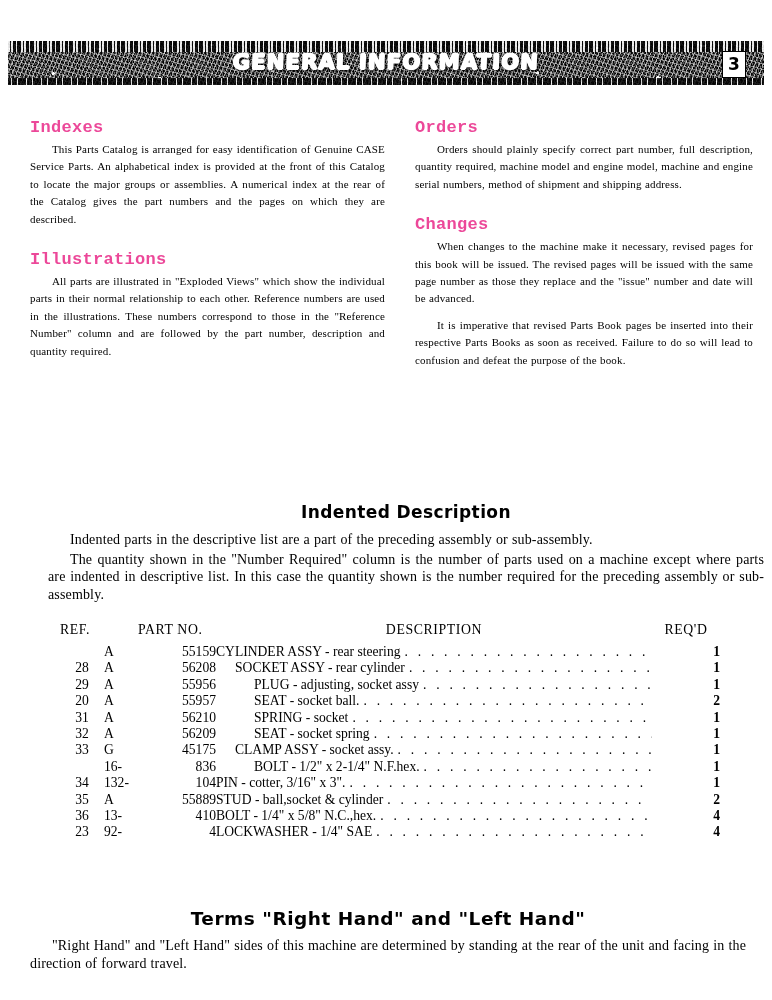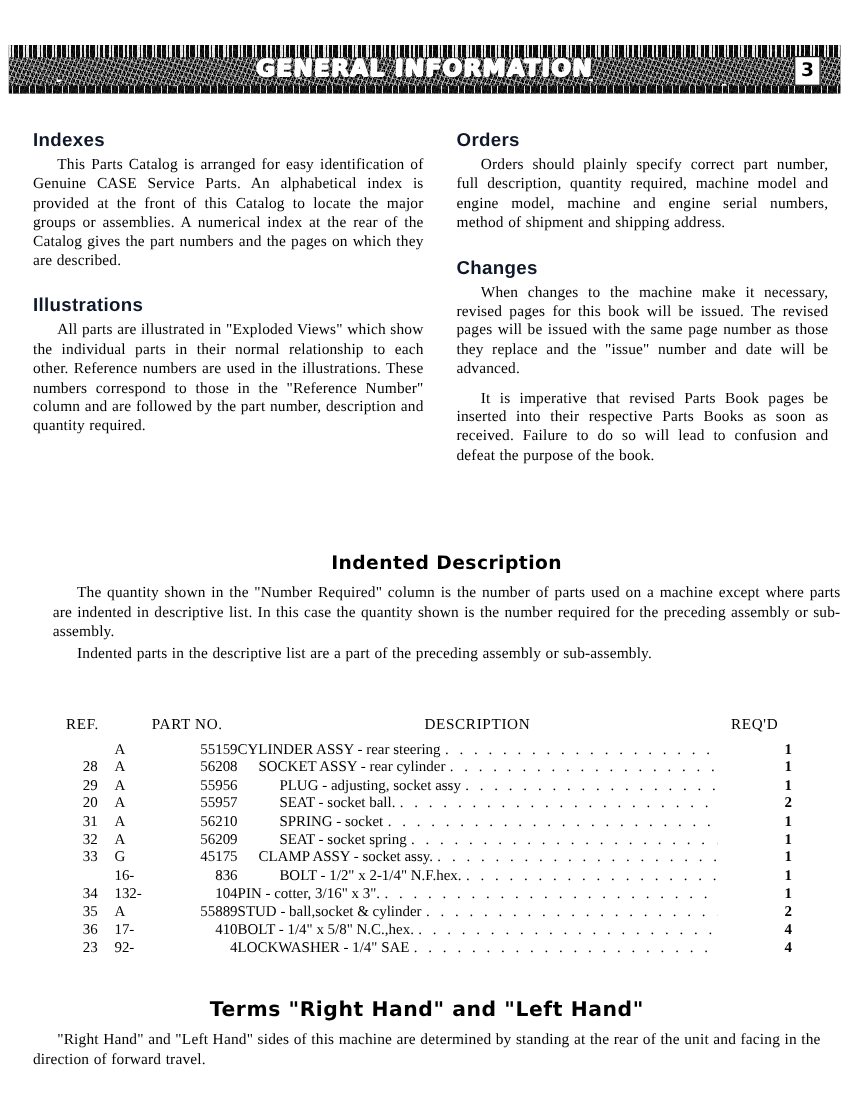--- a/index.html
+++ b/index.html
@@ -114,32 +114,32 @@
   }
   .col-right {
     position: absolute;
     left: 415px;
     top: 118px;
     width: 338px;
   }
 
   h2.sec-head {
     margin: 0 0 4px 0;
-    font-family: Liberation Sans, sans-serif;
+    font-family: Liberation Mono, monospace;
     font-weight: bold;
     font-size: 17px;
     letter-spacing: .3px;
-    color: #0f172a;
+    color: #ec4899;
   }
   .sec-head.spaced { margin-top: 22px; }
 
   p.body-text {
     margin: 0 0 9px 0;
     font-family: "Liberation Serif", "DejaVu Serif", serif;
-    font-size: 14px;
+    font-size: 11px;
     line-height: 17.4px;
     text-align: justify;
     text-indent: 22px;
     letter-spacing: .15px;
     word-spacing: .4px;
   }
 
   
   .indented-section {
     position: absolute;
@@ -164,21 +164,20 @@
   }
 
   
   .parts-table {
     position: absolute;
     left: 60px;
     top: 622px;
     width: 660px;
     font-family: "Liberation Serif", "DejaVu Serif", serif;
     font-size: 13.6px;
-    margin-top: 29px;
   }
   table.pt {
     border-collapse: collapse;
     width: 100%;
     table-layout: fixed;
   }
   table.pt th {
     font-weight: normal;
     letter-spacing: .6px;
     padding: 0 0 6px 0;
@@ -267,22 +266,22 @@
   <h2 class="sec-head">Orders</h2>
   <p class="body-text">Orders should plainly specify correct part number, full description, quantity required, machine model and engine model, machine and engine serial numbers, method of shipment and shipping address.</p>
 
   <h2 class="sec-head spaced">Changes</h2>
   <p class="body-text">When changes to the machine make it necessary, revised pages for this book will be issued. The revised pages will be issued with the same page number as those they replace and the "issue" number and date will be advanced.</p>
   <p class="body-text">It is imperative that revised Parts Book pages be inserted into their respective Parts Books as soon as received. Failure to do so will lead to confusion and defeat the purpose of the book.</p>
 </div>
 
 <div class="indented-section">
   <h2 class="center-head">Indented Description</h2>
+  <p class="body-text">Indented parts in the descriptive list are a part of the preceding assembly or sub-assembly.</p>
   <p class="body-text">The quantity shown in the "Number Required" column is the number of parts used on a machine except where parts are indented in descriptive list. In this case the quantity shown is the number required for the preceding assembly or sub-assembly.</p>
-  <p class="body-text">Indented parts in the descriptive list are a part of the preceding assembly or sub-assembly.</p>
 </div>
 
 <div class="parts-table">
   <table class="pt">
     <thead>
       <tr>
         <th class="h-ref">REF.</th>
         <th class="h-pfx"></th>
         <th class="h-part">PART NO.</th>
         <th class="h-desc">DESCRIPTION</th>
@@ -405,21 +404,21 @@
           <td class="c-desc">
             <span class="desc-wrap">
               <span class="desc-text" style="margin-left: 0px;">STUD - ball,socket &amp; cylinder</span>
               <span class="leader"></span>
             </span>
           </td>
           <td class="c-req">2</td>
         </tr>
         <tr>
           <td class="c-ref">36</td>
-          <td class="c-pfx">17-</td>
+          <td class="c-pfx">13-</td>
           <td class="c-part">410</td>
           <td class="c-desc">
             <span class="desc-wrap">
               <span class="desc-text" style="margin-left: 0px;">BOLT - 1/4" x 5/8" N.C.,hex.</span>
               <span class="leader"></span>
             </span>
           </td>
           <td class="c-req">4</td>
         </tr>
         <tr>

